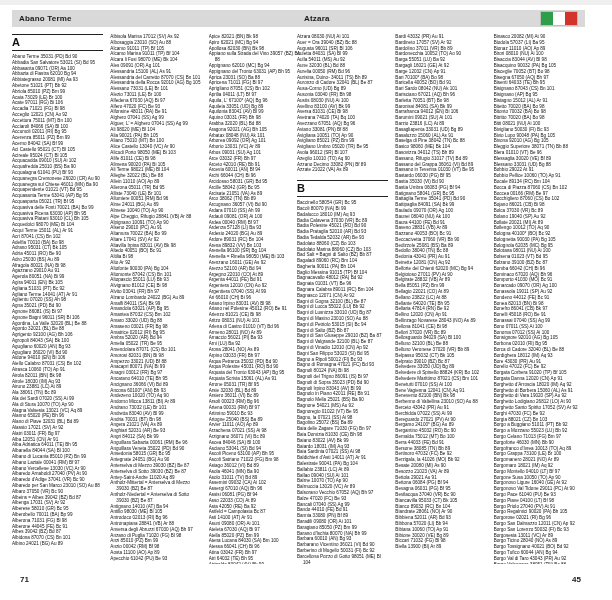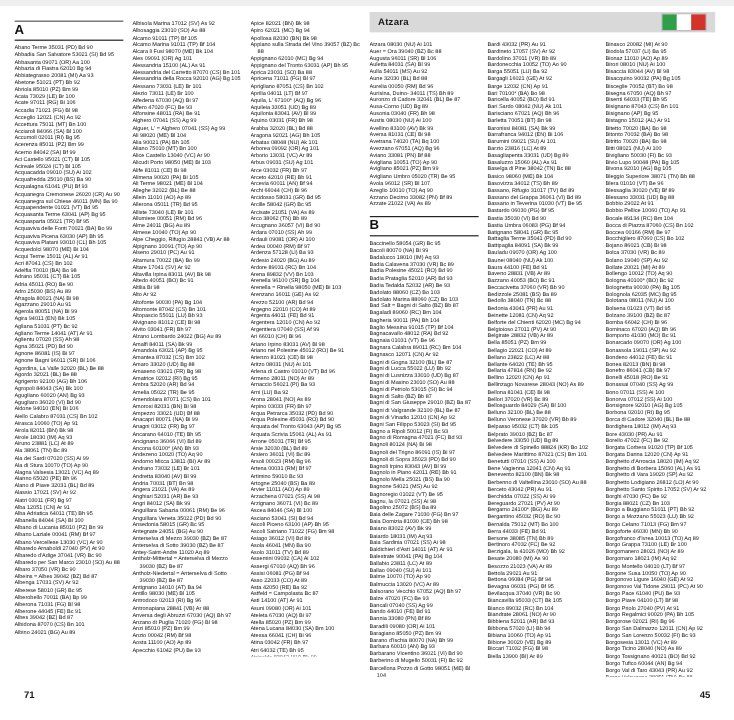--- a/index.html
+++ b/index.html
@@ -1,41 +1,44 @@
 <!DOCTYPE html>
 <html><head>
 <meta charset="utf-8">
 <style>
   html,body{margin:0;padding:0;}
   body{width:612px;height:600px;background:#fff;font-family:"Liberation Sans",sans-serif;color:#111;overflow:hidden;}
   .spread{position:relative;width:612px;height:600px;background:#fff;}
   .spread:before{content:"";position:absolute;top:0;left:0;right:0;height:5px;background:#efefef;}
   .page{position:absolute;top:10px;width:288px;height:580px;}
   .page.left{left:12px;}
-  .page.right{left:308px;}
+  .page.right{left:297px;}
   .header-bar{height:17px;background:#d9d9d9;display:flex;align-items:center;padding:0 7px;box-sizing:border-box;}
   .head-title{font-size:8px;font-weight:bold;color:#1a1a1a;letter-spacing:.2px;}
   .flag{margin-left:auto;width:38px;height:15px;display:flex;border:1px solid #bfbfbf;box-sizing:border-box;}
   .flag .band{flex:1;height:100%;}
   .cols{display:flex;gap:7px;margin-top:7px;height:530px;overflow:hidden;}
   .col{flex:1;min-width:0;overflow:hidden;}
   .entry{font-size:4.6px;line-height:5.8px;padding-left:6px;text-indent:-6px;color:#141414;}
   .section{font-size:11px;font-weight:bold;line-height:12px;border-top:1px solid #222;border-bottom:1px solid #222;padding:1px 0 2px;margin:0 0 3px;}
   .section + .entry{margin-top:1px;}
   .section.later{margin-top:7px;}
   .page-num{position:absolute;bottom:6px;font-size:8px;font-weight:bold;color:#1a1a1a;}
   .page.left .page-num{left:8px;}
   .page.right .page-num{right:4px;margin-left:42px;}
 </style>
 </head>
 <body>
 
 <div class="spread">
 
   <div class="page left">
+    <div class="header-bar">
+      <span class="head-title">Abano Terme</span>
+    </div>
     <div class="cols">
         <div class="col">
           <div class="section">A</div>
           <div class="entry">Abano Terme 35031 (PD) Bd 90</div>
           <div class="entry">Abbadia San Salvatore 53021 (SI) Bd 95</div>
           <div class="entry">Abbasanta 09071 (OR) Aa 100</div>
           <div class="entry">Abbazia di Fiastra 62010 Bg 94</div>
           <div class="entry">Abbiategrasso 20081 (MI) Aa 93</div>
           <div class="entry">Abetone 51021 (PT) Bb 92</div>
           <div class="entry">Abriola 85010 (PZ) Bm 99</div>

